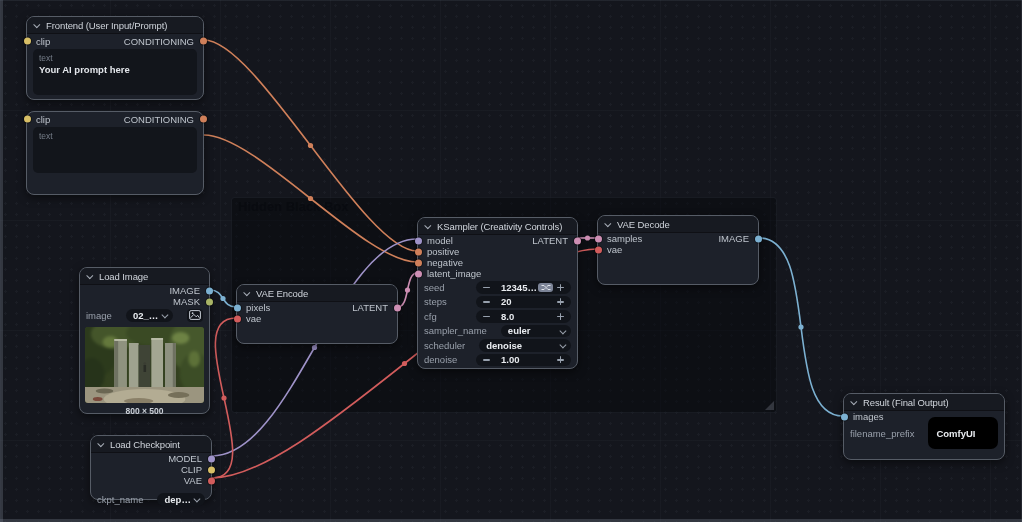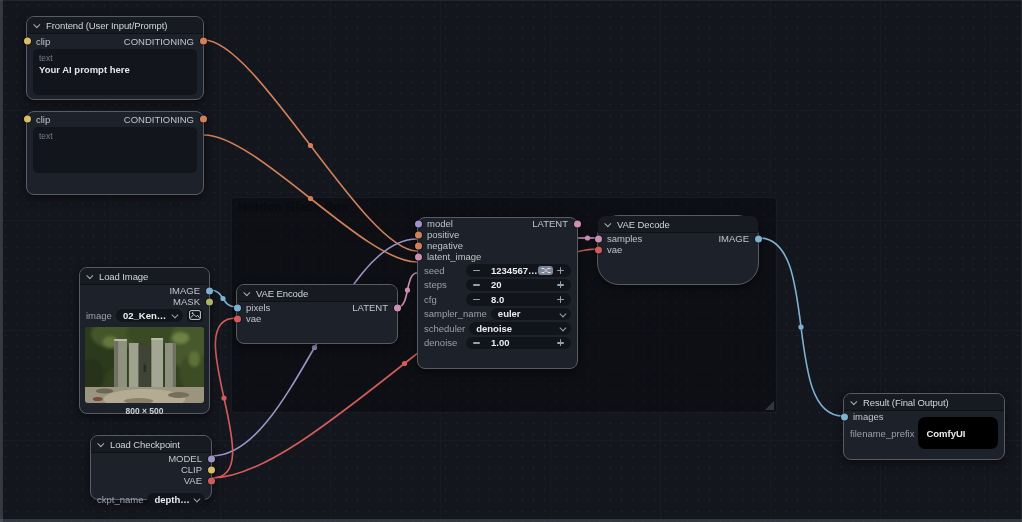--- a/index.html
+++ b/index.html
@@ -32,21 +32,21 @@
     transform:rotate(-45deg) translateY(-1px);flex:none;}
   .node-title{color:#d0d5dc;font-size:9.5px;white-space:nowrap;overflow:hidden;letter-spacing:-.1px;}
   .slot-row{position:relative;height:11px;display:flex;align-items:center;padding:0 9px;}
   .slot-row.tall{height:14px;}
   .dot{position:absolute;width:7px;height:7px;border-radius:50%;top:50%;transform:translateY(-50%);
     box-shadow:0 0 0 1px rgba(0,0,0,.4);}
   .dot.in{left:-3.5px;} .dot.out{right:-3.5px;}
   .slot-label{color:#bfc5cd;white-space:nowrap;}
   .in-label{margin-right:auto;} .out-label{margin-left:auto;}
   
-  .w-row{display:flex;align-items:center;height:12.5px;margin:2px 6px;gap:4px;}
+  .w-row{display:flex;align-items:center;height:12.5px;margin:2px 6px;gap:14px;}
   .w-label{color:#99a0ab;min-width:38px;white-space:nowrap;flex:none;}
   .pill{flex:1;height:12.5px;background:#11141a;border-radius:6.5px;display:flex;align-items:center;padding:0 7px;min-width:0;}
   .pill-val{color:#e9ecf0;font-weight:700;white-space:nowrap;overflow:hidden;text-overflow:ellipsis;}
   .grow{flex:1;}
   .ic-minus{width:7px;height:1.5px;background:#97a0ad;border-radius:1px;flex:none;}
   .ic-plus{width:7px;height:7px;position:relative;flex:none;}
   .ic-plus::before{content:"";position:absolute;left:0;top:2.8px;width:7px;height:1.5px;background:#97a0ad;border-radius:1px;}
   .ic-plus::after{content:"";position:absolute;left:2.8px;top:0;width:1.5px;height:7px;background:#97a0ad;border-radius:1px;}
   .num .pill-val{margin-left:11px;}
   .ic-chevron{width:4.5px;height:4.5px;border-right:1.3px solid #9aa1ac;border-bottom:1.3px solid #9aa1ac;
@@ -57,21 +57,21 @@
   .textbox-label{font-size:8.5px;color:#757d89;}
   .textbox-value{font-size:9.5px;color:#e3e6eb;font-weight:600;margin-top:1px;}
   .value-box{flex:1;height:32px;background:#000000;border-radius:7px;display:flex;align-items:center;padding:0 8px;}
   
   #n-frontend{left:26px;top:16px;width:178px;height:84px;}
   #n-clip-encode{left:26px;top:111px;width:178px;height:84px;}
   #n-load-image{left:79px;top:267px;width:131px;height:147px;}
   #n-load-checkpoint{left:90px;top:435px;width:122px;height:65px;}
   #n-vae-encode{left:236px;top:284px;width:162px;height:60px;}
   #n-ksampler{left:417px;top:217px;width:161px;height:152px;}
-  #n-vae-decode{left:597px;top:215px;width:162px;height:70px;border-radius:22px;}
+  #n-vae-decode{left:597px;top:215px;width:162px;height:70px;}
   #n-result{left:843px;top:393px;width:162px;height:67px;}
   
   .preview{margin:5px 5px 0 5px;height:76px;border-radius:3px;overflow:hidden;background:#2b371d;}
   .preview svg{display:block;width:100%;height:100%;}
   .img-size{margin-top:3px;text-align:center;font-size:8.5px;font-weight:600;color:#ccd1d8;}
   #n-result .w-row{height:14px;margin-top:4px;}
   #n-load-checkpoint .w-row{margin-top:7px;}
 </style>
 </head>
 <body>
@@ -234,20 +234,24 @@
       <span class="slot-label out-label">LATENT</span>
       <span class="dot out" style="background-color: rgb(206, 143, 180);"></span>
     </div>
     <div class="slot-row">
       <span class="dot in" style="background-color: rgb(210, 92, 92);"></span>
       <span class="slot-label in-label">vae</span>
     </div>
   </div>
 
   <div class="node" id="n-ksampler">
+    <div class="node-header">
+      <span class="chev"></span>
+      <span class="node-title">KSampler (Creativity Controls)</span>
+    </div>
     <div class="slot-row">
       <span class="dot in" style="background-color: rgb(159, 147, 201);"></span>
       <span class="slot-label in-label">model</span>
       <span class="slot-label out-label">LATENT</span>
       <span class="dot out" style="background-color: rgb(206, 143, 180);"></span>
     </div>
     <div class="slot-row">
       <span class="dot in" style="background-color: rgb(208, 128, 90);"></span>
       <span class="slot-label in-label">positive</span>
     </div>

